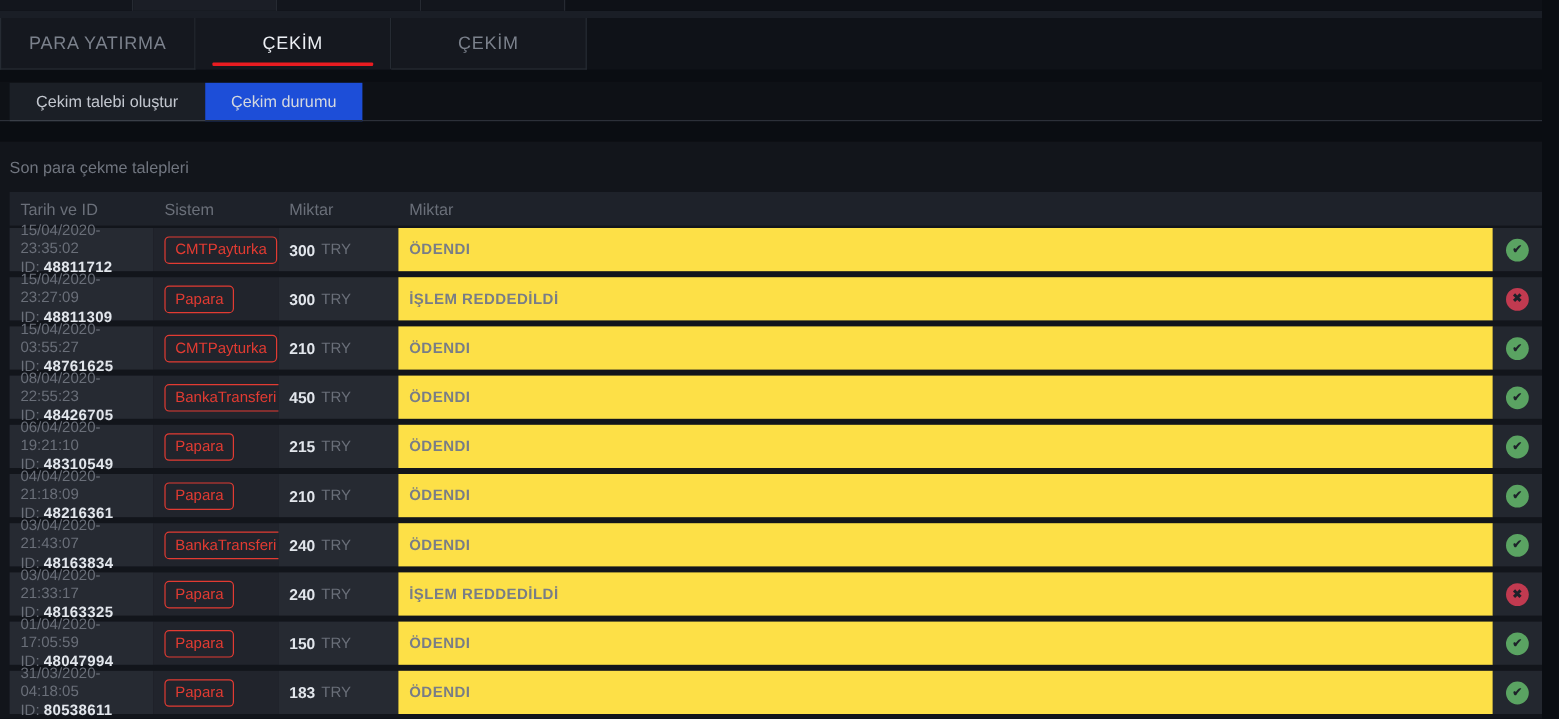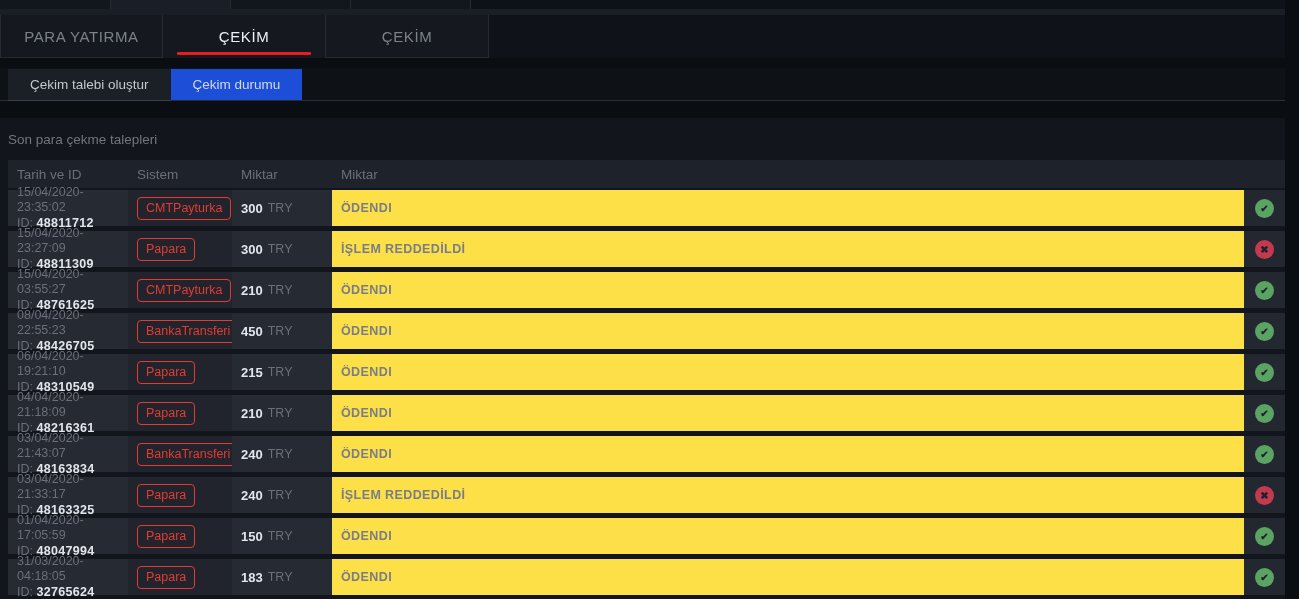--- a/index.html
+++ b/index.html
@@ -307,21 +307,21 @@
       <span class="status-text">ÖDENDI</span>
     </div>
     <div class="cell c-icon">
       <span class="result-icon success">✔</span>
     </div>
   </div>
 
   <div class="tbl-grid row">
     <div class="cell c-date">
       <span class="date-line">31/03/2020-04:18:05</span>
-      <span class="id-line"><span>ID:</span> <b>32765624</b></span>
+      <span class="id-line"><span>ID:</span> <b>80538611</b></span>
     </div>
     <div class="cell c-system">
       <span class="badge">Papara</span>
     </div>
     <div class="cell c-amount">
       <span class="amount-num">183</span>
       <span class="amount-cur">TRY</span>
     </div>
     <div class="cell c-status">
       <span class="status-text">ÖDENDI</span>

